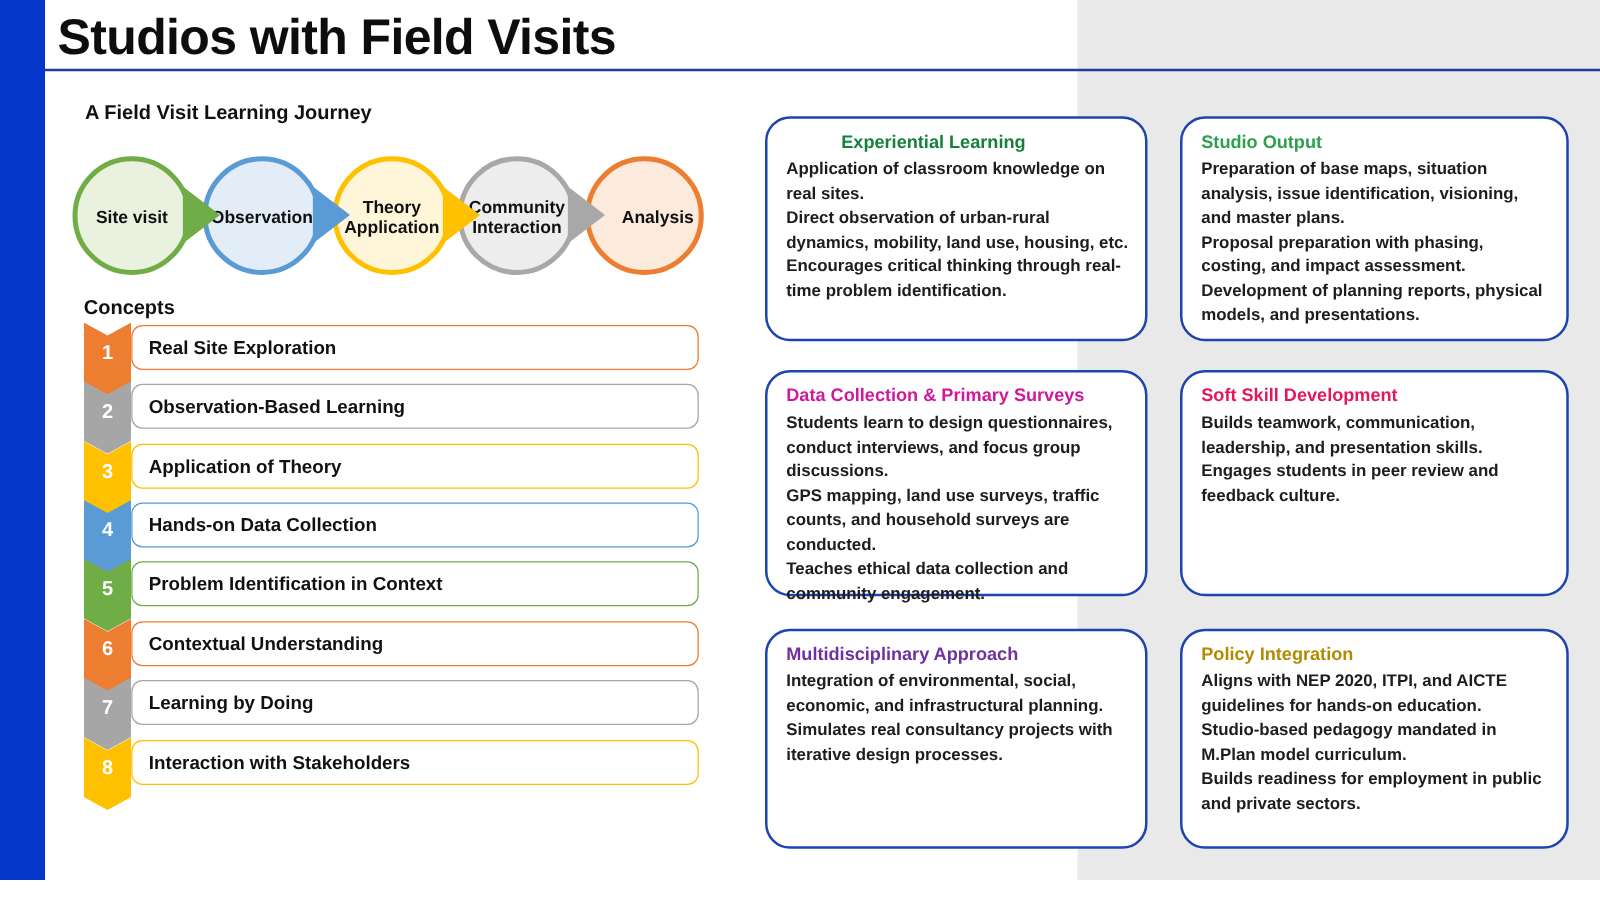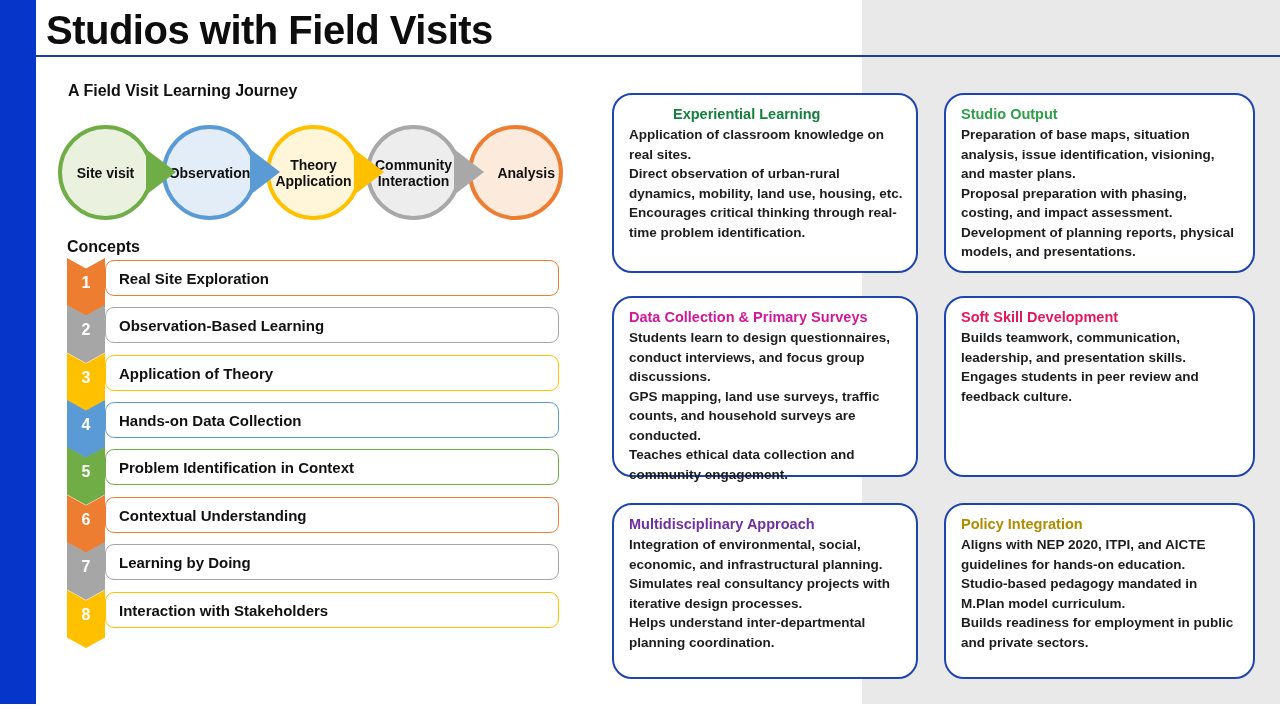--- a/index.html
+++ b/index.html
@@ -152,21 +152,20 @@
   </div>
   <div class="card colB r2">
     <div class="card-title" style="color: rgb(228, 23, 94);">Soft Skill Development</div>
     <div class="card-line">Builds teamwork, communication, leadership, and presentation skills.</div>
     <div class="card-line">Engages students in peer review and feedback culture.</div>
   </div>
   <div class="card colA r3">
     <div class="card-title" style="color: rgb(112, 48, 160);">Multidisciplinary Approach</div>
     <div class="card-line">Integration of environmental, social, economic, and infrastructural planning.</div>
     <div class="card-line">Simulates real consultancy projects with iterative design processes.</div>
-    <div class="card-line">Helps understand inter-departmental planning coordination.</div>
   </div>
   <div class="card colB r3">
     <div class="card-title" style="color: rgb(177, 139, 0);">Policy Integration</div>
     <div class="card-line">Aligns with NEP 2020, ITPI, and AICTE guidelines for hands-on education.</div>
     <div class="card-line">Studio-based pedagogy mandated in M.Plan model curriculum.</div>
     <div class="card-line">Builds readiness for employment in public and private sectors.</div>
   </div>
 </div>
 
 </body></html>

